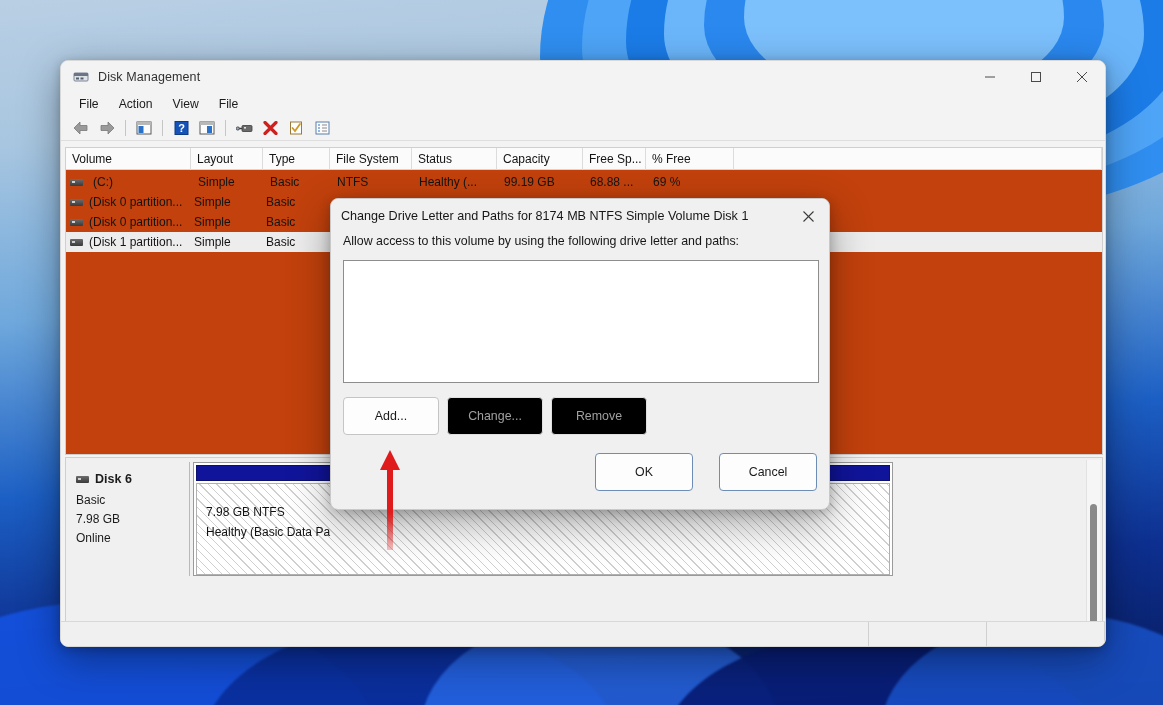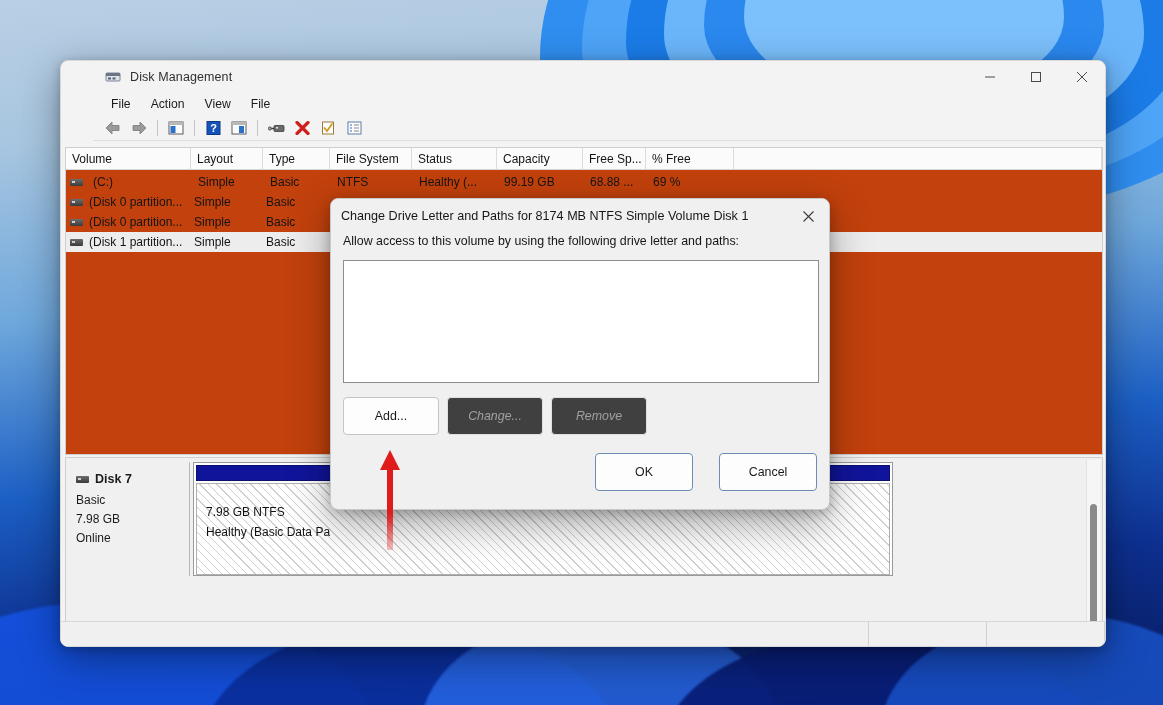--- a/index.html
+++ b/index.html
@@ -30,21 +30,20 @@
   
   #app-window {
     position: absolute;
     left: 60px; top: 60px;
     width: 1046px; height: 587px;
     background: #f3f3f3;
     border-radius: 8px;
     box-shadow: 0 12px 40px rgba(0,0,0,.38), 0 2px 10px rgba(0,0,0,.22);
     overflow: hidden;
     border: 1px solid #d8d8d8;
-    padding-left: 32px;
   }
   #titlebar {
     height: 32px;
     background: #f3f3f3;
     display: flex; align-items: center;
     position: relative;
   }
   #app-icon {
     width: 16px; height: 16px;
     margin-left: 12px; margin-right: 9px;
@@ -254,21 +253,21 @@
     height: 38px;
     min-width: 96px;
     padding: 0 14px;
     background: #fdfdfd;
     border: 1px solid #c5c5c5;
     border-radius: 4px;
     font-size: 12.4px; color: #1b1b1b;
     display: flex; align-items: center; justify-content: center;
     font-family: "Liberation Sans", sans-serif;
   }
-  .btn.disabled { color: #a0a0a0; background: #404040; border-color: #e0e0e0; font-style: italic; }
+  .btn.disabled { color: #a0a0a0; background: #000000; border-color: #e0e0e0; }
   .btn.accent { border-color: #6e8db5; background: #fdfdfd; margin-left: 16px; }
   #ok-row {
     position: absolute;
     right: 12px; bottom: 18px;
     display: flex; gap: 10px;
   }
   #ok-row .btn { min-width: 98px; }
 
   
   #red-arrow {
@@ -442,21 +441,21 @@
         <div class="vc" style="width:72px">Simple</div>
         <div class="vc" style="width:67px">Basic</div>
       </div>
     </div>
 
     <div id="disk-pane">
       <div id="disk-row">
         <div id="disk-info">
           <div class="dtitle">
             <span class="drive-icon" style="margin-left:0; margin-right:6px;"></span>
-            <span>Disk 7</span>
+            <span>Disk 6</span>
           </div>
           <div class="dline">Basic</div>
           <div class="dline">7.98 GB</div>
           <div class="dline">Online</div>
         </div>
         <div id="partition-area">
           <div id="part-band"></div>
           <div id="part-body">
             <div>7.98 GB NTFS</div>
             <div>Healthy (Basic Data Pa</div>

